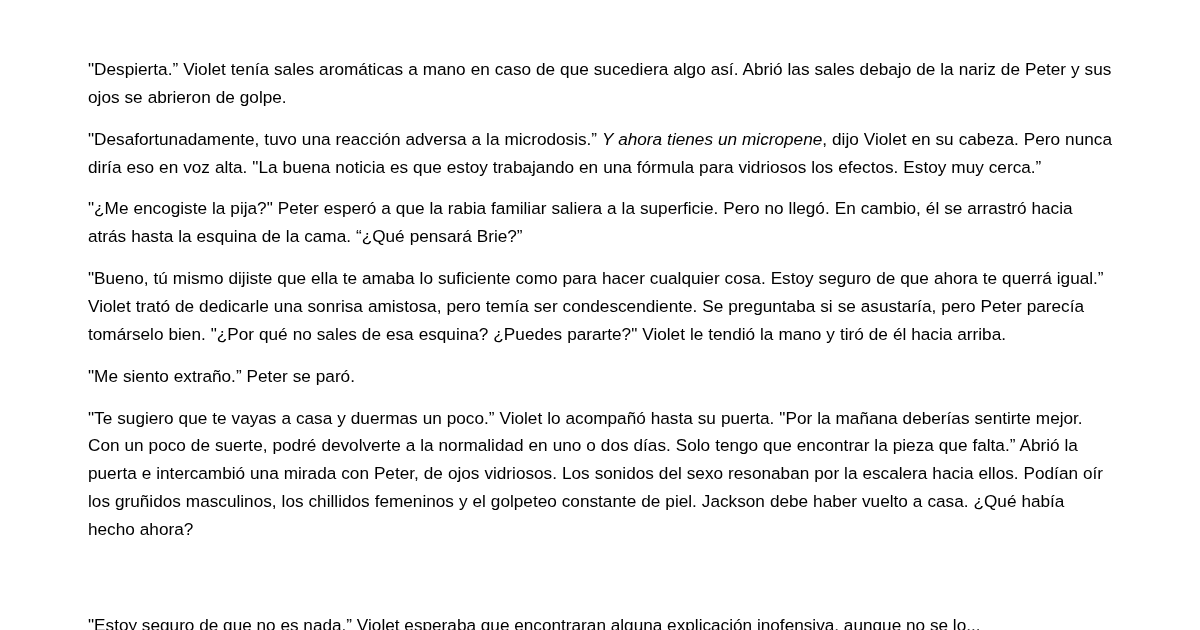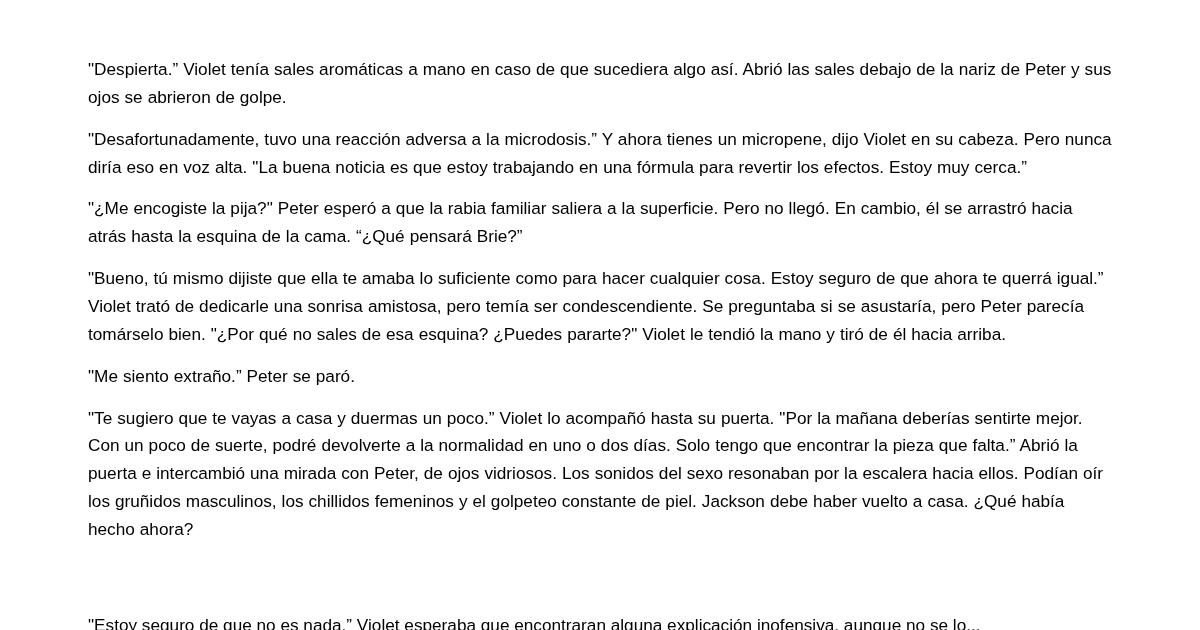--- a/index.html
+++ b/index.html
@@ -32,20 +32,21 @@
     line-height: 1.62;
     text-align: left;
     letter-spacing: 0.0px;
     word-spacing: 0.2px;
     color: #000000;
   }
   p.para:last-child {
     margin-bottom: 0;
   }
   .italic {
+    font-style: italic;
   }
   
   .clipped {
     position: absolute;
     left: 88px;
     right: 88px;
     bottom: 0;
     height: 18px;
     overflow: hidden;
   }
@@ -61,21 +62,21 @@
 
 <div class="page">
   <div class="doc-body">
 
     <p class="para">
       <span>"Despierta.” Violet tenía sales aromáticas a mano en caso de que sucediera algo así. Abrió las sales debajo de la nariz de Peter y sus ojos se abrieron de golpe.</span>
     </p>
 
 
     <p class="para">
-      <span>"Desafortunadamente, tuvo una reacción adversa a la microdosis.” </span><span class="italic">Y ahora tienes un micropene</span><span>, dijo Violet en su cabeza. Pero nunca diría eso en voz alta. "La buena noticia es que estoy trabajando en una fórmula para revertir los efectos. Estoy muy cerca.”</span>
+      <span>"Desafortunadamente, tuvo una reacción adversa a la microdosis.” </span><span class="italic">Y ahora tienes un micropene</span><span>, dijo Violet en su cabeza. Pero nunca diría eso en voz alta. "La buena noticia es que estoy trabajando en una fórmula para vidriosos los efectos. Estoy muy cerca.”</span>
     </p>
 
     <p class="para">
       <span>"¿Me encogiste la pija?" Peter esperó a que la rabia familiar saliera a la superficie. Pero no llegó. En cambio, él se arrastró hacia atrás hasta la esquina de la cama. “¿Qué pensará Brie?”</span>
     </p>
 
     <p class="para">
       <span>"Bueno, tú mismo dijiste que ella te amaba lo suficiente como para hacer cualquier cosa. Estoy seguro de que ahora te querrá igual.” Violet trató de dedicarle una sonrisa amistosa, pero temía ser condescendiente. Se preguntaba si se asustaría, pero Peter parecía tomárselo bien. "¿Por qué no sales de esa esquina? ¿Puedes pararte?" Violet le tendió la mano y tiró de él hacia arriba.</span>
     </p>
 

